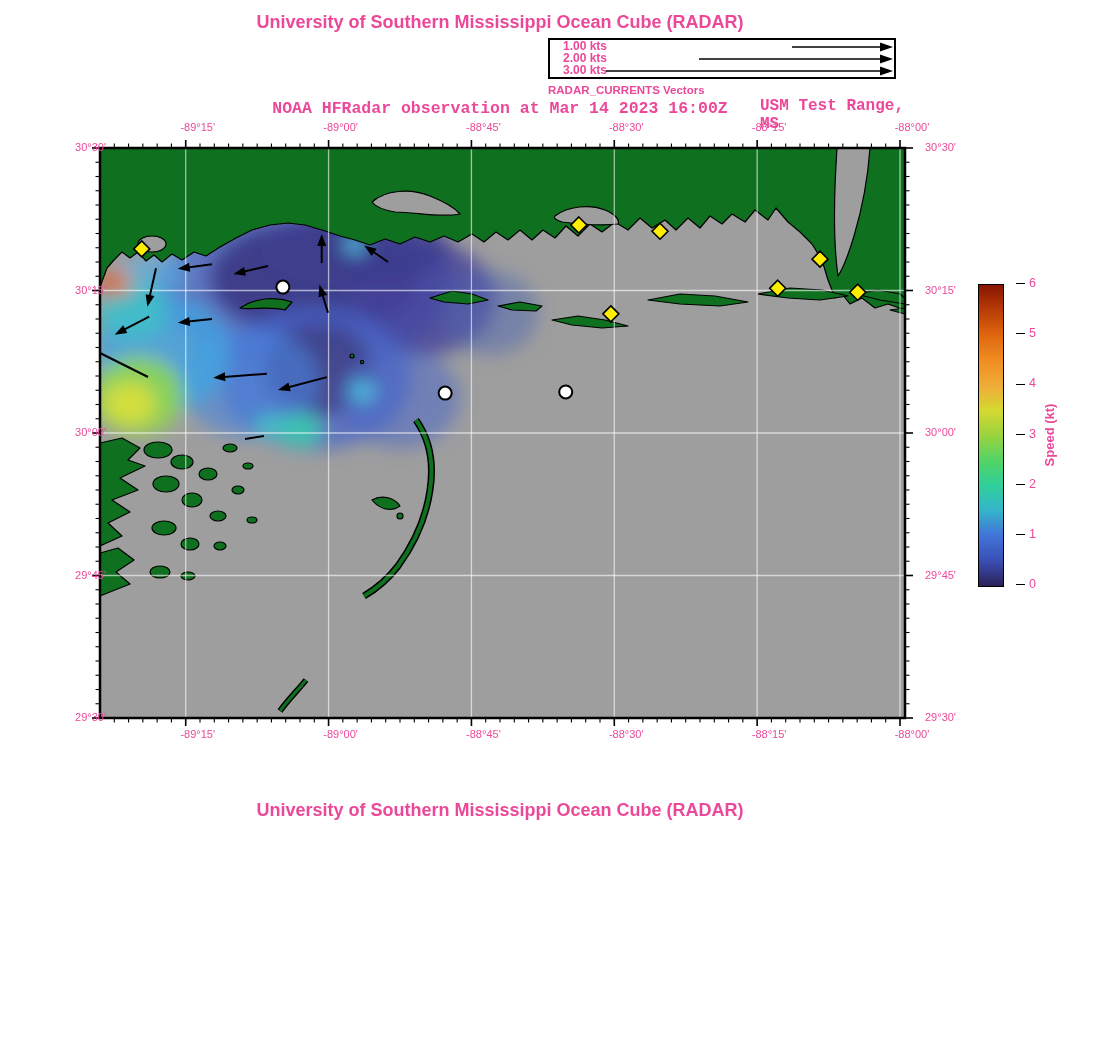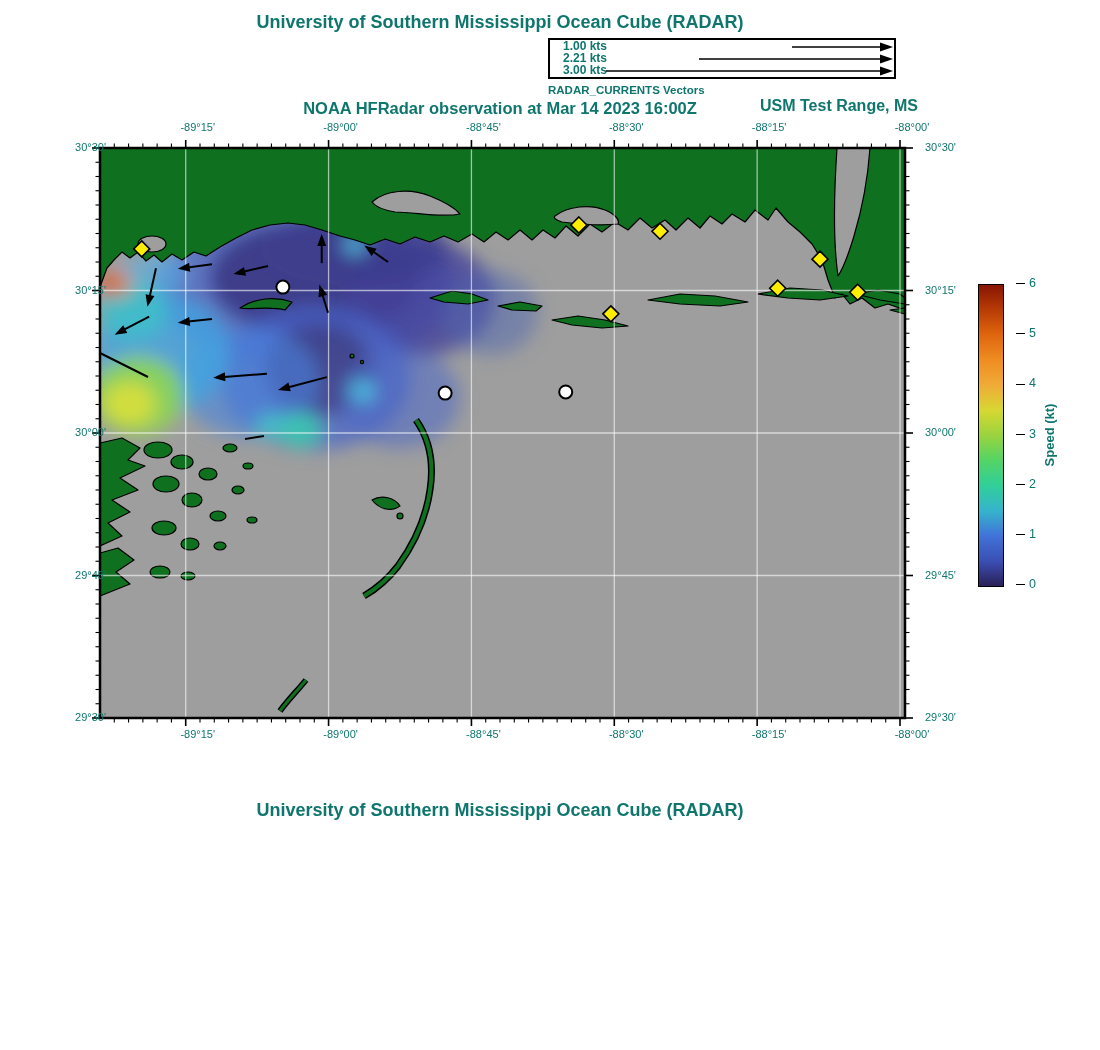--- a/index.html
+++ b/index.html
@@ -1,20 +1,20 @@
 <!DOCTYPE html>
 <html><head>
 <meta charset="utf-8">
 <style>
   html,body{margin:0;padding:0;background:#fff;}
   #page{position:relative;width:1068px;height:1050px;background:#fff;overflow:hidden;
-        font-family:"Liberation Sans",sans-serif;color:#0f766e;}
+        font-family:"Liberation Sans",sans-serif;color:#ec4899;}
   .abs{position:absolute;}
   .title{width:1000px;left:0;text-align:center;font-weight:bold;font-size:18px;}
-  .serif{font-family:Liberation Sans, sans-serif;font-weight:bold;}
+  .serif{font-family:Liberation Mono, monospace;font-weight:bold;}
   
   #legend{left:106px;top:36px;}
   .leg-row{display:flex;align-items:center;height:17px;font-size:13px;font-weight:bold;}
   .sym{display:inline-block;margin-right:3px;}
   .sym-circle{width:11px;height:11px;border:2.2px solid #000;border-radius:50%;background:#fff;}
   .sym-diamond{width:11px;height:11px;border:1.6px solid #000;background:#ffee00;transform:rotate(45deg);margin:1px 4px 1px 1px;}
   
   #vbox{left:548px;top:38px;width:344px;height:37px;border:2.5px solid #000;background:#fff;}
   .vrow{position:absolute;left:0;width:344px;height:12px;}
   .vrow span{position:absolute;left:13px;top:-1px;font-size:12px;font-weight:bold;line-height:13px;}
@@ -50,21 +50,21 @@
 
   <div class="abs" id="vbox">
       <div class="vrow" style="top:0.5px;">
         <span>1.00 kts</span>
         <svg width="344" height="12" viewBox="0 0 344 12">
           <line x1="242" y1="6" x2="332" y2="6" stroke="#000" stroke-width="1.6"></line>
           <polygon points="330,1.5 343,6 330,10.5" fill="#000"></polygon>
         </svg>
       </div>
       <div class="vrow" style="top:12.8px;">
-        <span>2.21 kts</span>
+        <span>2.00 kts</span>
         <svg width="344" height="12" viewBox="0 0 344 12">
           <line x1="149" y1="6" x2="332" y2="6" stroke="#000" stroke-width="1.6"></line>
           <polygon points="330,1.5 343,6 330,10.5" fill="#000"></polygon>
         </svg>
       </div>
       <div class="vrow" style="top:25.1px;">
         <span>3.00 kts</span>
         <svg width="344" height="12" viewBox="0 0 344 12">
           <line x1="56" y1="6" x2="332" y2="6" stroke="#000" stroke-width="1.6"></line>
           <polygon points="330,1.5 343,6 330,10.5" fill="#000"></polygon>

